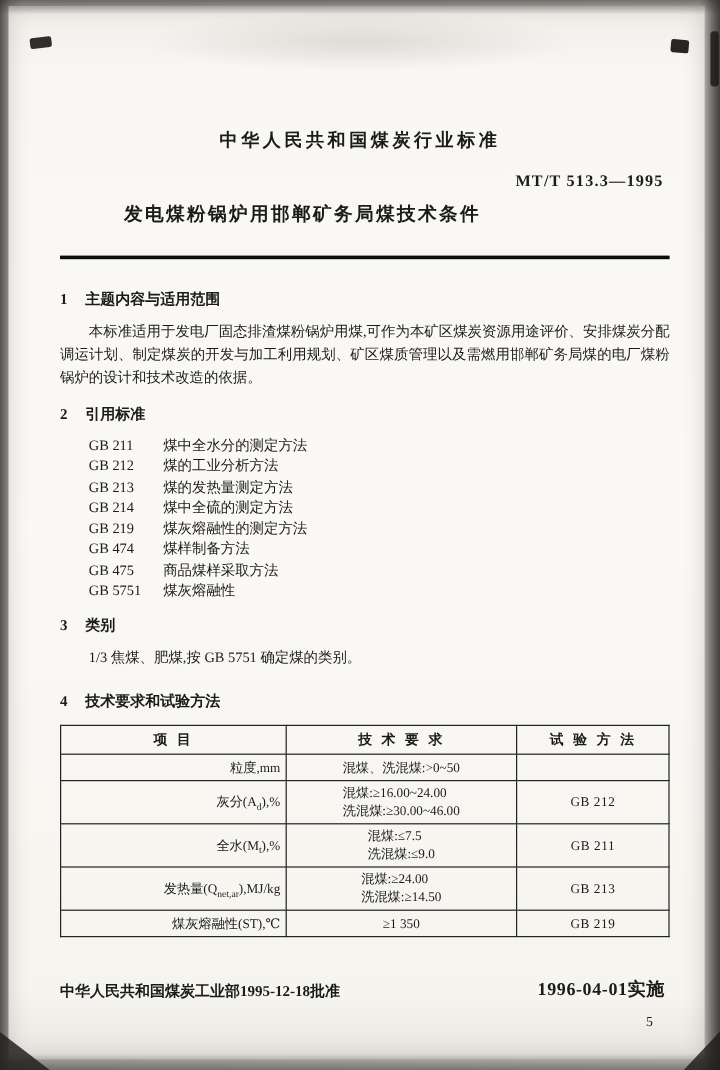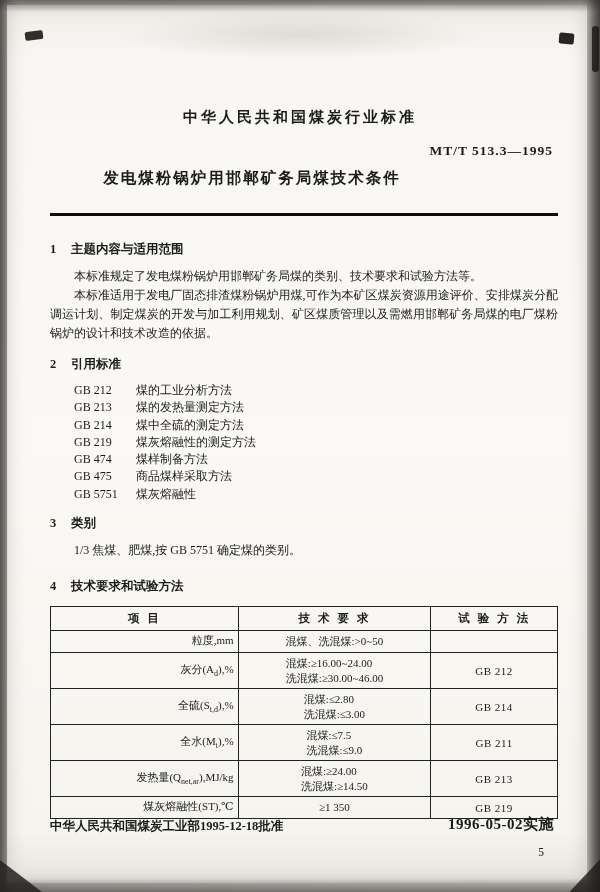--- a/index.html
+++ b/index.html
@@ -109,27 +109,27 @@
     <div class="std-org">中华人民共和国煤炭行业标准</div>
     <div class="std-num">MT/T 513.3—1995</div>
     <div class="doc-title">发电煤粉锅炉用邯郸矿务局煤技术条件</div>
     <div class="rule"></div>
 
     <div class="content">
 
       <div class="sec-heading">
         <span class="sec-num">1</span><span>主题内容与适用范围</span>
       </div>
-      <p>本标准规定了发电煤粉锅炉用邯郸矿务局煤的类别、技术要求和试验方法等。</p>
       <p>本标准适用于发电厂固态排渣煤粉锅炉用煤,可作为本矿区煤炭资源用途评价、安排煤炭分配调运计划、制定煤炭的开发与加工利用规划、矿区煤质管理以及需燃用邯郸矿务局煤的电厂煤粉锅炉的设计和技术改造的依据。</p>
 
       <div class="sec-heading mt-s2">
         <span class="sec-num">2</span><span>引用标准</span>
       </div>
       <div class="ref-list">
+        <div class="ref-item"><span class="ref-code">GB 211</span><span>煤中全水分的测定方法</span></div>
         <div class="ref-item"><span class="ref-code">GB 212</span><span>煤的工业分析方法</span></div>
         <div class="ref-item"><span class="ref-code">GB 213</span><span>煤的发热量测定方法</span></div>
         <div class="ref-item"><span class="ref-code">GB 214</span><span>煤中全硫的测定方法</span></div>
         <div class="ref-item"><span class="ref-code">GB 219</span><span>煤灰熔融性的测定方法</span></div>
         <div class="ref-item"><span class="ref-code">GB 474</span><span>煤样制备方法</span></div>
         <div class="ref-item"><span class="ref-code">GB 475</span><span>商品煤样采取方法</span></div>
         <div class="ref-item"><span class="ref-code">GB 5751</span><span>煤灰熔融性</span></div>
       </div>
 
       <div class="sec-heading mt-s3">
@@ -157,42 +157,37 @@
           <td class="td-item"><span>粒度,mm</span><sub></sub><span></span></td>
           <td class="td-req"><span class="req-block"><div>混煤、洗混煤:&gt;0~50</div><div></div></span></td>
           <td class="td-meth"></td>
         </tr>
         <tr>
           <td class="td-item"><span>灰分(A</span><sub>d</sub><span>),%</span></td>
           <td class="td-req"><span class="req-block"><div>混煤:≥16.00~24.00</div><div>洗混煤:≥30.00~46.00</div></span></td>
           <td class="td-meth">GB 212</td>
         </tr>
         <tr>
-          <td class="td-item"><span>全硫(S</span><sub>t,d</sub><span>),%</span></td>
-          <td class="td-req"><span class="req-block"><div>混煤:≤2.80</div><div>洗混煤:≤3.00</div></span></td>
-          <td class="td-meth">GB 214</td>
-        </tr>
-        <tr>
           <td class="td-item"><span>全水(M</span><sub>t</sub><span>),%</span></td>
           <td class="td-req"><span class="req-block"><div>混煤:≤7.5</div><div>洗混煤:≤9.0</div></span></td>
           <td class="td-meth">GB 211</td>
         </tr>
         <tr>
           <td class="td-item"><span>发热量(Q</span><sub>net,ar</sub><span>),MJ/kg</span></td>
           <td class="td-req"><span class="req-block"><div>混煤:≥24.00</div><div>洗混煤:≥14.50</div></span></td>
           <td class="td-meth">GB 213</td>
         </tr>
         <tr>
           <td class="td-item"><span>煤灰熔融性(ST),℃</span><sub></sub><span></span></td>
           <td class="td-req"><span class="req-block"><div>≥1 350</div><div></div></span></td>
           <td class="td-meth">GB 219</td>
         </tr>
       </tbody>
         </table>
 
     </div>
 
     <div class="footer-approval">中华人民共和国煤炭工业部1995-12-18批准</div>
-    <div class="footer-impl">1996-05-02实施</div>
+    <div class="footer-impl">1996-04-01实施</div>
     <div class="page-num">5</div>
 
   </div>
 </div>
 
 </body></html>

